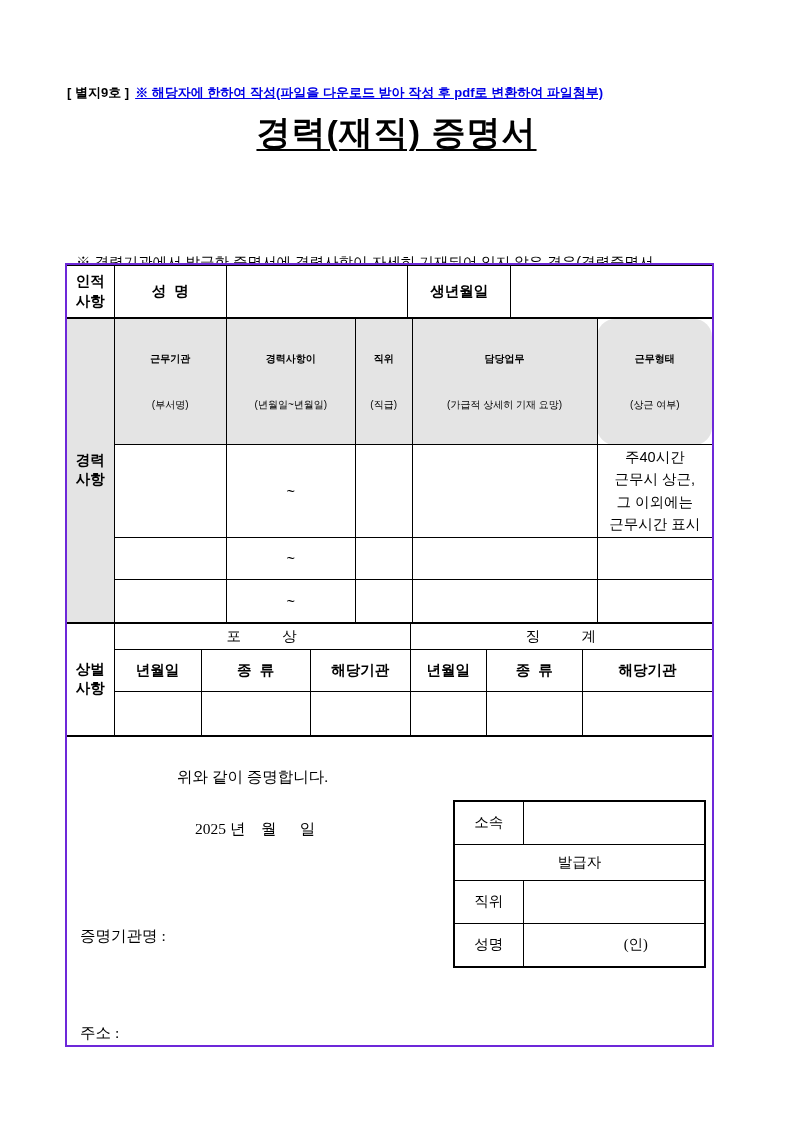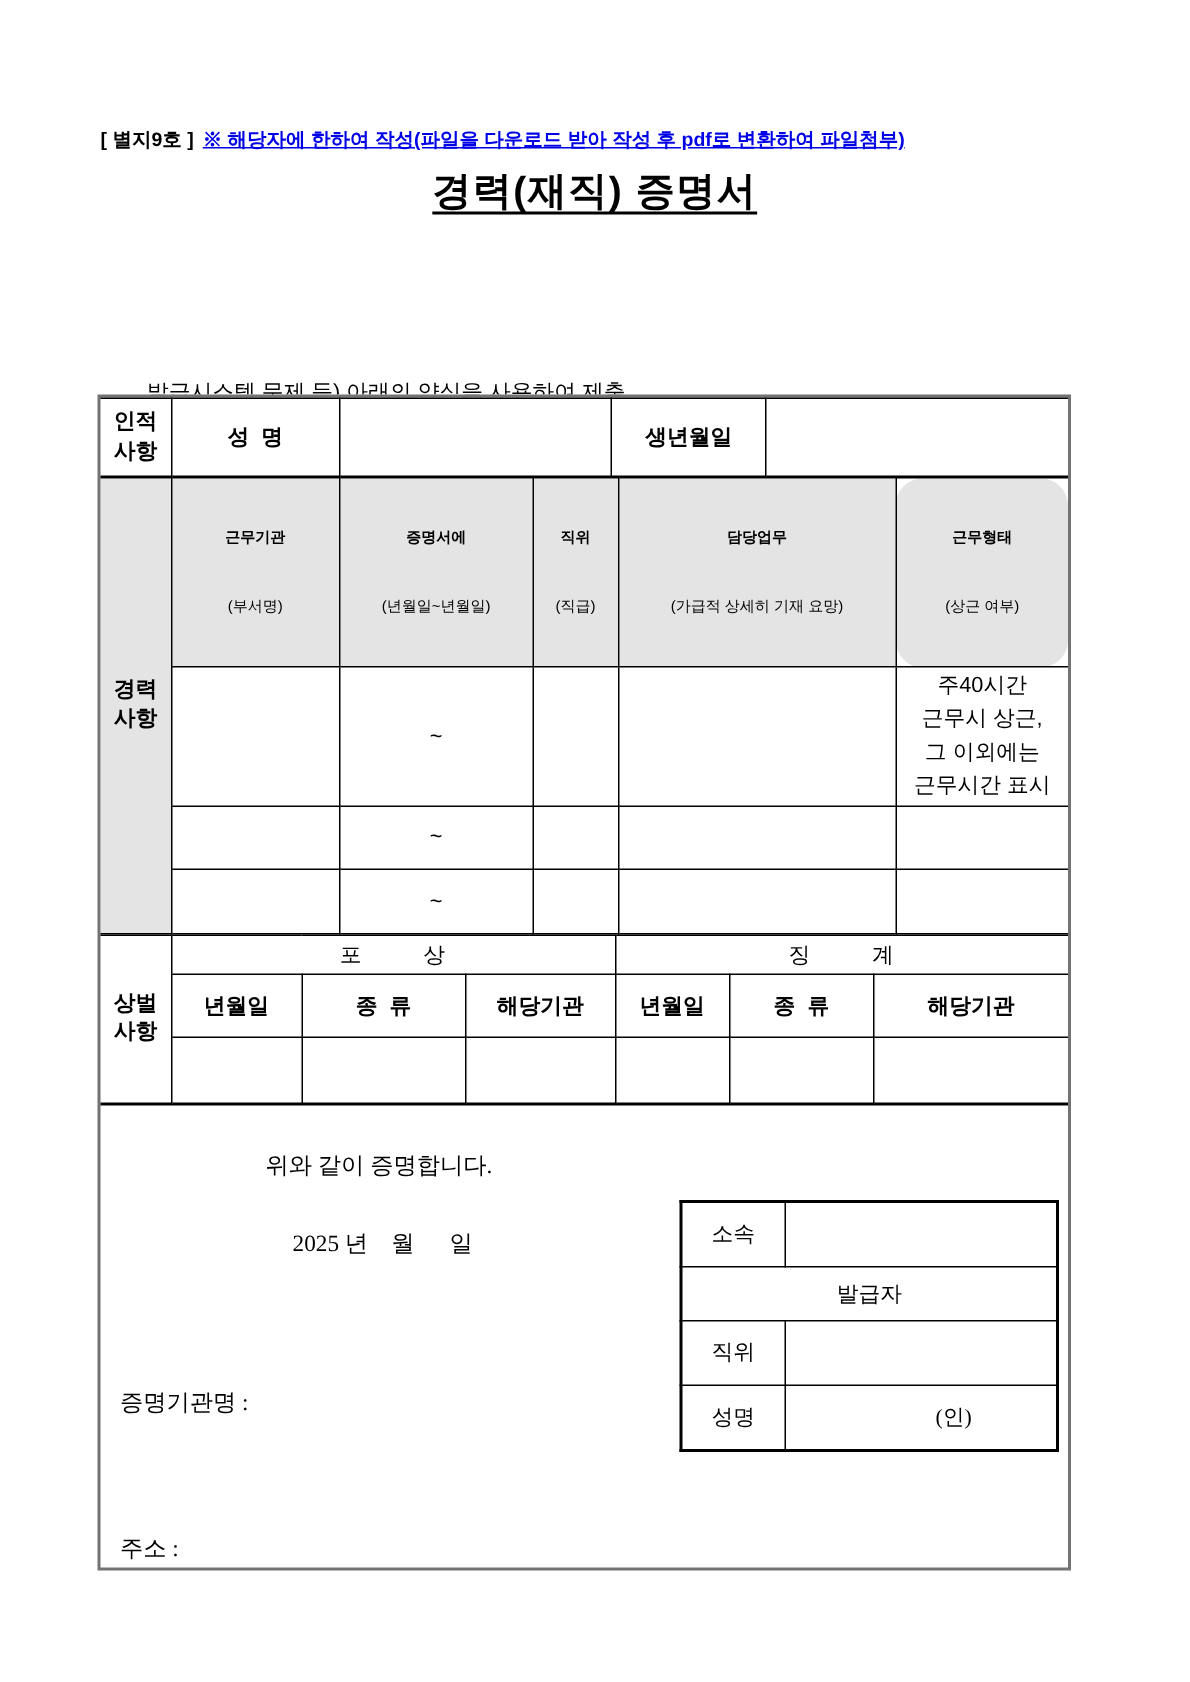--- a/index.html
+++ b/index.html
@@ -4,28 +4,28 @@
 <style>
   html,body{margin:0;padding:0;background:#ffffff;}
   body{width:793px;height:1121px;position:relative;font-family:"Liberation Sans",sans-serif;color:#000;}
   .doc{position:absolute;left:0;top:0;width:793px;height:1121px;background:#fff;overflow:hidden;}
 
   
   .hdr-line{position:absolute;left:67px;top:84px;font-size:13px;font-weight:bold;white-space:nowrap;}
   .hdr-line .tag{color:#000;margin-right:6px;}
   .hdr-line .instr{color:#0000e6;text-decoration:underline;}
   .title{position:absolute;left:65px;top:110px;width:663px;text-align:center;
-         font-size:26px;font-weight:900;letter-spacing:1px;
+         font-size:34px;font-weight:900;letter-spacing:1px;
          text-decoration:underline;text-underline-offset:5px;text-decoration-thickness:2px;}
   .note{position:absolute;left:76px;top:182px;width:650px;font-size:14.5px;line-height:32px;
         padding-left:22px;text-indent:-22px;white-space:pre-wrap;}
   .note .note2{text-indent:0;}
 
   
-  .form{position:absolute;left:65px;top:263px;width:645px;border:2px solid #737373;background:#fff;}
+  .form{position:absolute;left:65px;top:263px;width:645px;border:2px solid #6d28d9;background:#fff;}
   table.tbl{width:100%;border-collapse:collapse;table-layout:fixed;}
   table.tbl td{border:1px solid #000;padding:1px 3px;vertical-align:middle;text-align:center;
                font-size:14.5px;white-space:pre-wrap;overflow:hidden;}
   table.tbl tr td:first-child{border-left:none;}
   table.tbl tr td:last-child{border-right:none;border-radius:18px;}
   .gray{background:#e4e4e4;}
   .bold{font-weight:bold;}
   .lbl{font-weight:bold;font-size:15px;line-height:1.35;}
   .hdr .h1{display:block;font-weight:bold;font-size:10px;line-height:1.35;}
   .hdr .h2{display:block;font-weight:normal;font-size:10px;line-height:1.35;}
@@ -52,20 +52,21 @@
 
 <div class="doc">
 
   <div class="hdr-line">
     <span class="tag">[ 별지9호 ]</span><span class="instr">※ 해당자에 한하여 작성(파일을 다운로드 받아 작성 후 pdf로 변환하여 파일첨부)</span>
   </div>
 
   <div class="title">경력(재직) 증명서</div>
 
   <div class="note">
+    <div>※ 경력기관에서 발급한 증명서에 경력사항이 자세히 기재되어 있지 않은 경우(경력증명서</div>
     <div class="note2">발급시스템 문제 등) 아래의 양식을 사용하여 제출</div>
   </div>
 
   <div class="form">
 
     <table class="tbl">
       <colgroup>
         <col style="width:7.3%">
           <col style="width:17.4%">
           <col style="width:28.1%">
@@ -95,21 +96,21 @@
       </colgroup>
       <tbody>
           <tr style="height:52px;">
         <td class="lbl gray" rowspan="4">경력
 사항</td>
         <td class="gray hdr">
           <span class="h1">근무기관</span>
           <span class="h2">(부서명)</span>
         </td>
         <td class="gray hdr">
-          <span class="h1">증명서에</span>
+          <span class="h1">경력사항이</span>
           <span class="h2">(년월일~년월일)</span>
         </td>
         <td class="gray hdr">
           <span class="h1">직위</span>
           <span class="h2">(직급)</span>
         </td>
         <td class="gray hdr">
           <span class="h1">담당업무</span>
           <span class="h2">(가급적 상세히 기재 요망)</span>
         </td>

